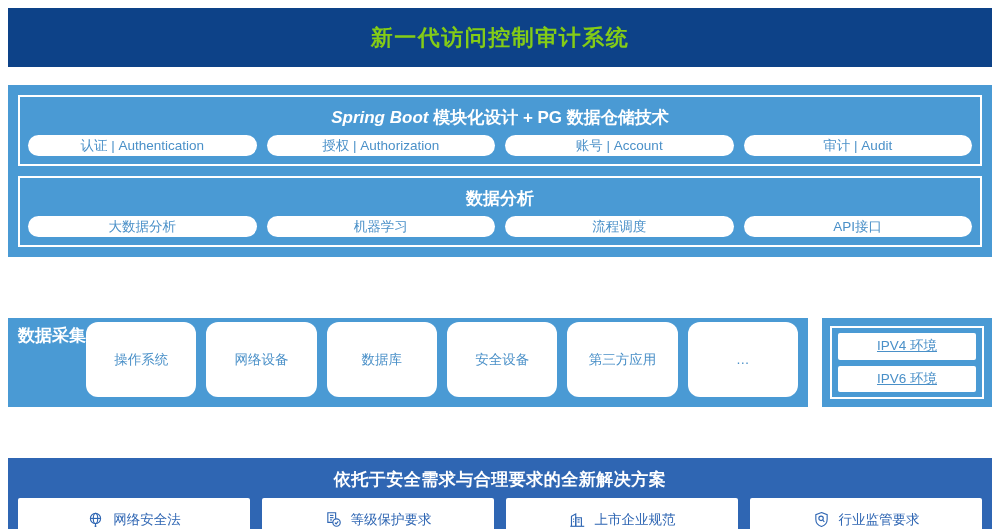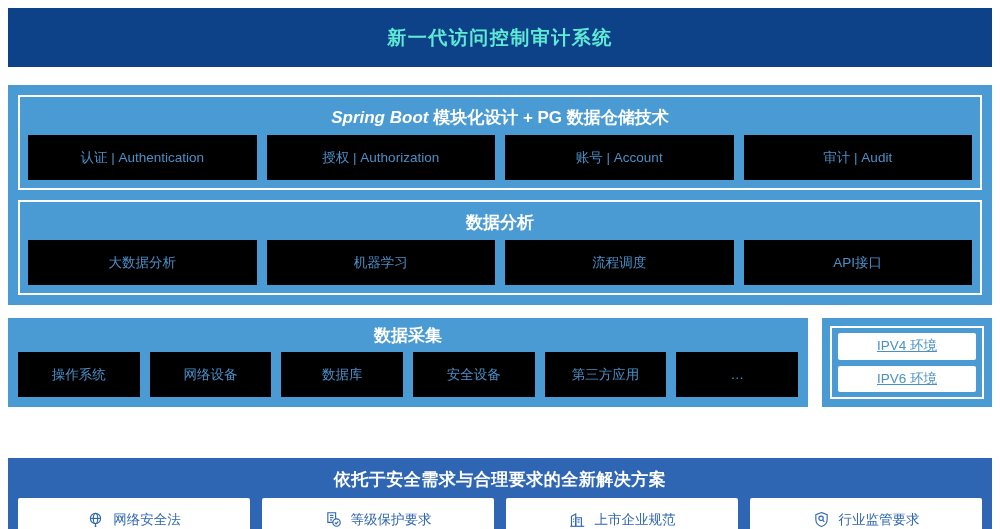--- a/index.html
+++ b/index.html
@@ -11,57 +11,57 @@
   }
   #root { position: relative; width: 1000px; height: 529px; background:#fff; }
 
   
   .header {
     position: absolute; left: 8px; top: 8px; width: 984px; height: 59px;
     background: #0d4288;
     display: flex; align-items: center; justify-content: center;
   }
   .header-title {
-    color: #5eead4; font-size: 19px; font-weight: bold; letter-spacing: 1.5px;
+    color: #84cc16; font-size: 22px; font-weight: bold; letter-spacing: 1.5px;
     white-space: nowrap;
   }
 
   
   .panel { position: absolute; }
   .panel-top {
-    left: 8px; top: 85px; width: 984px; height: 220px;
+    left: 8px; top: 85px; width: 984px; height: 172px;
     background: #4a9ad4;
     padding: 10px;
     display: flex; flex-direction: column; gap: 10px;
   }
   .subpanel {
     border: 2px solid #ffffff;
     background: #4a9ad4;
     flex: 1;
     display: flex; flex-direction: column;
     padding: 6px 8px 8px 8px;
   }
   .subpanel-title {
     color: #ffffff; font-size: 17px; font-weight: bold; text-align: center;
     line-height: 30px; height: 32px; white-space: nowrap;
   }
   .subpanel-title .latin { font-style: italic; }
   .card-row { display: flex; gap: 10px; flex: 1; align-items: stretch; }
   .card {
-    flex: 1; background: #000000; border-radius: 0;
+    flex: 1; background: #ffffff; border-radius: 12px;
     display: flex; align-items: center; justify-content: center;
     color: #4a90c8; font-size: 13.5px; white-space: nowrap;
   }
 
   
   .panel-collect {
     left: 8px; top: 318px; width: 800px; height: 89px;
     background: #4a9ad4;
     padding: 4px 10px 10px 10px;
-    display: flex; flex-direction: column;
+    display: flex; flex-direction: row;
   }
   .panel-collect .subpanel-title { font-size: 17px; height: 30px; line-height: 28px; }
   .panel-ipv {
     left: 822px; top: 318px; width: 170px; height: 89px;
     background: #4a9ad4;
     padding: 8px;
   }
   .ipv-inner {
     width: 100%; height: 100%;
     border: 2px solid #ffffff;

